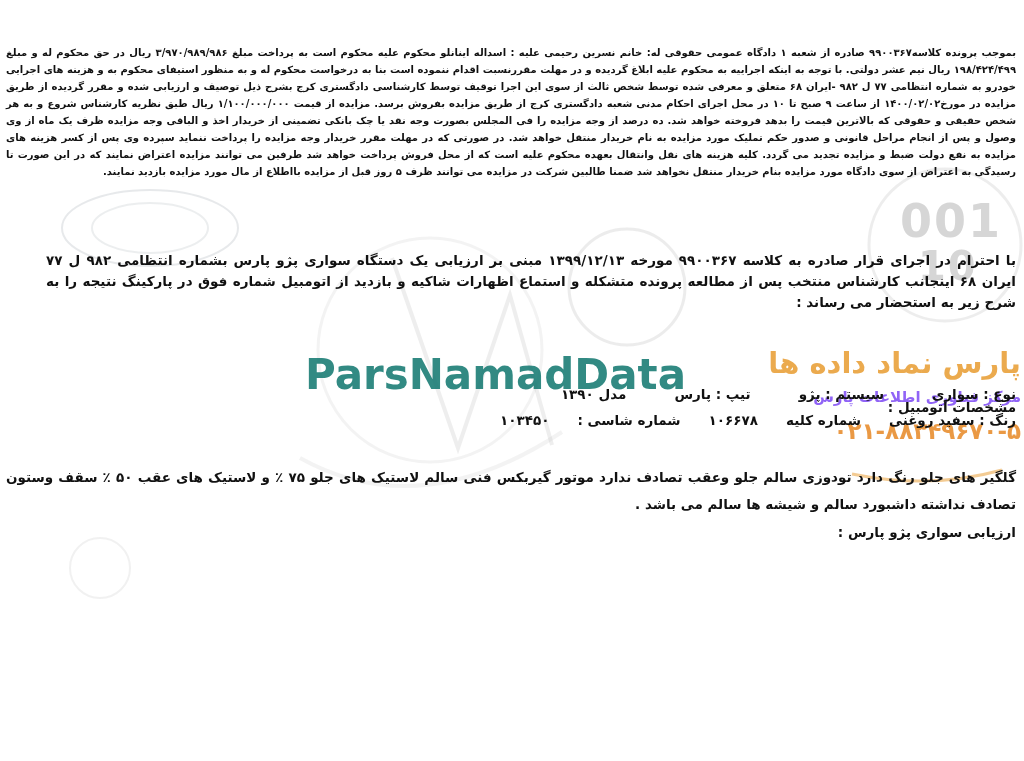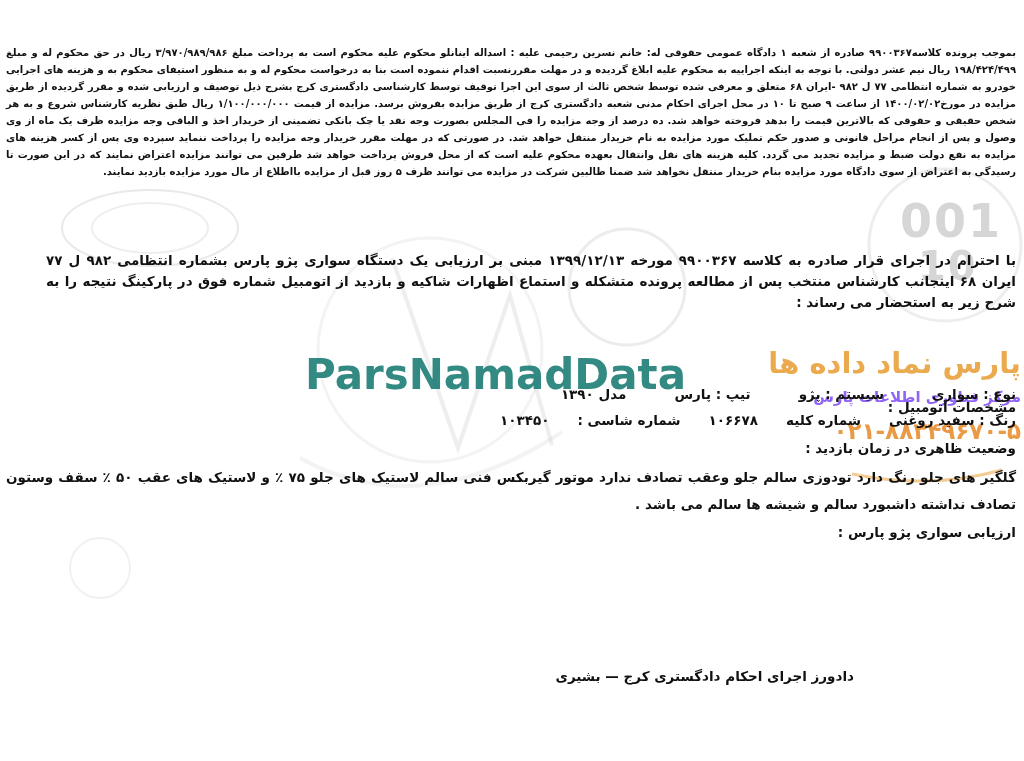--- a/index.html
+++ b/index.html
@@ -131,23 +131,21 @@
     </div>
 
     <div class="blk spec-row spec-row-2">
       <span>رنگ : سفید روغنی</span>
       <span>شماره کلیه</span>
       <span>۱۰۶۶۷۸</span>
       <span>شماره شاسی :</span>
       <span>۱۰۳۴۵۰</span>
     </div>
 
-    <div class="blk condition-heading">وضعیت ظاهری در زمان بازدید :</div>
 
     <div class="blk condition-text">گلگیر های جلو رنگ دارد تودوزی سالم جلو وعقب تصادف ندارد موتور گیربکس فنی سالم لاستیک های جلو ۷۵ ٪ و لاستیک های عقب ۵۰ ٪ سقف وستون تصادف نداشته داشبورد سالم و شیشه ها سالم  می باشد .</div>
 
     <div class="blk eval-heading">ارزیابی سواری پژو پارس :</div>
 
 
-    <div class="blk signature">دادورز اجرای احکام دادگستری کرج — بشیری</div>
 
   </div>
 </div>
 
 </body></html>

